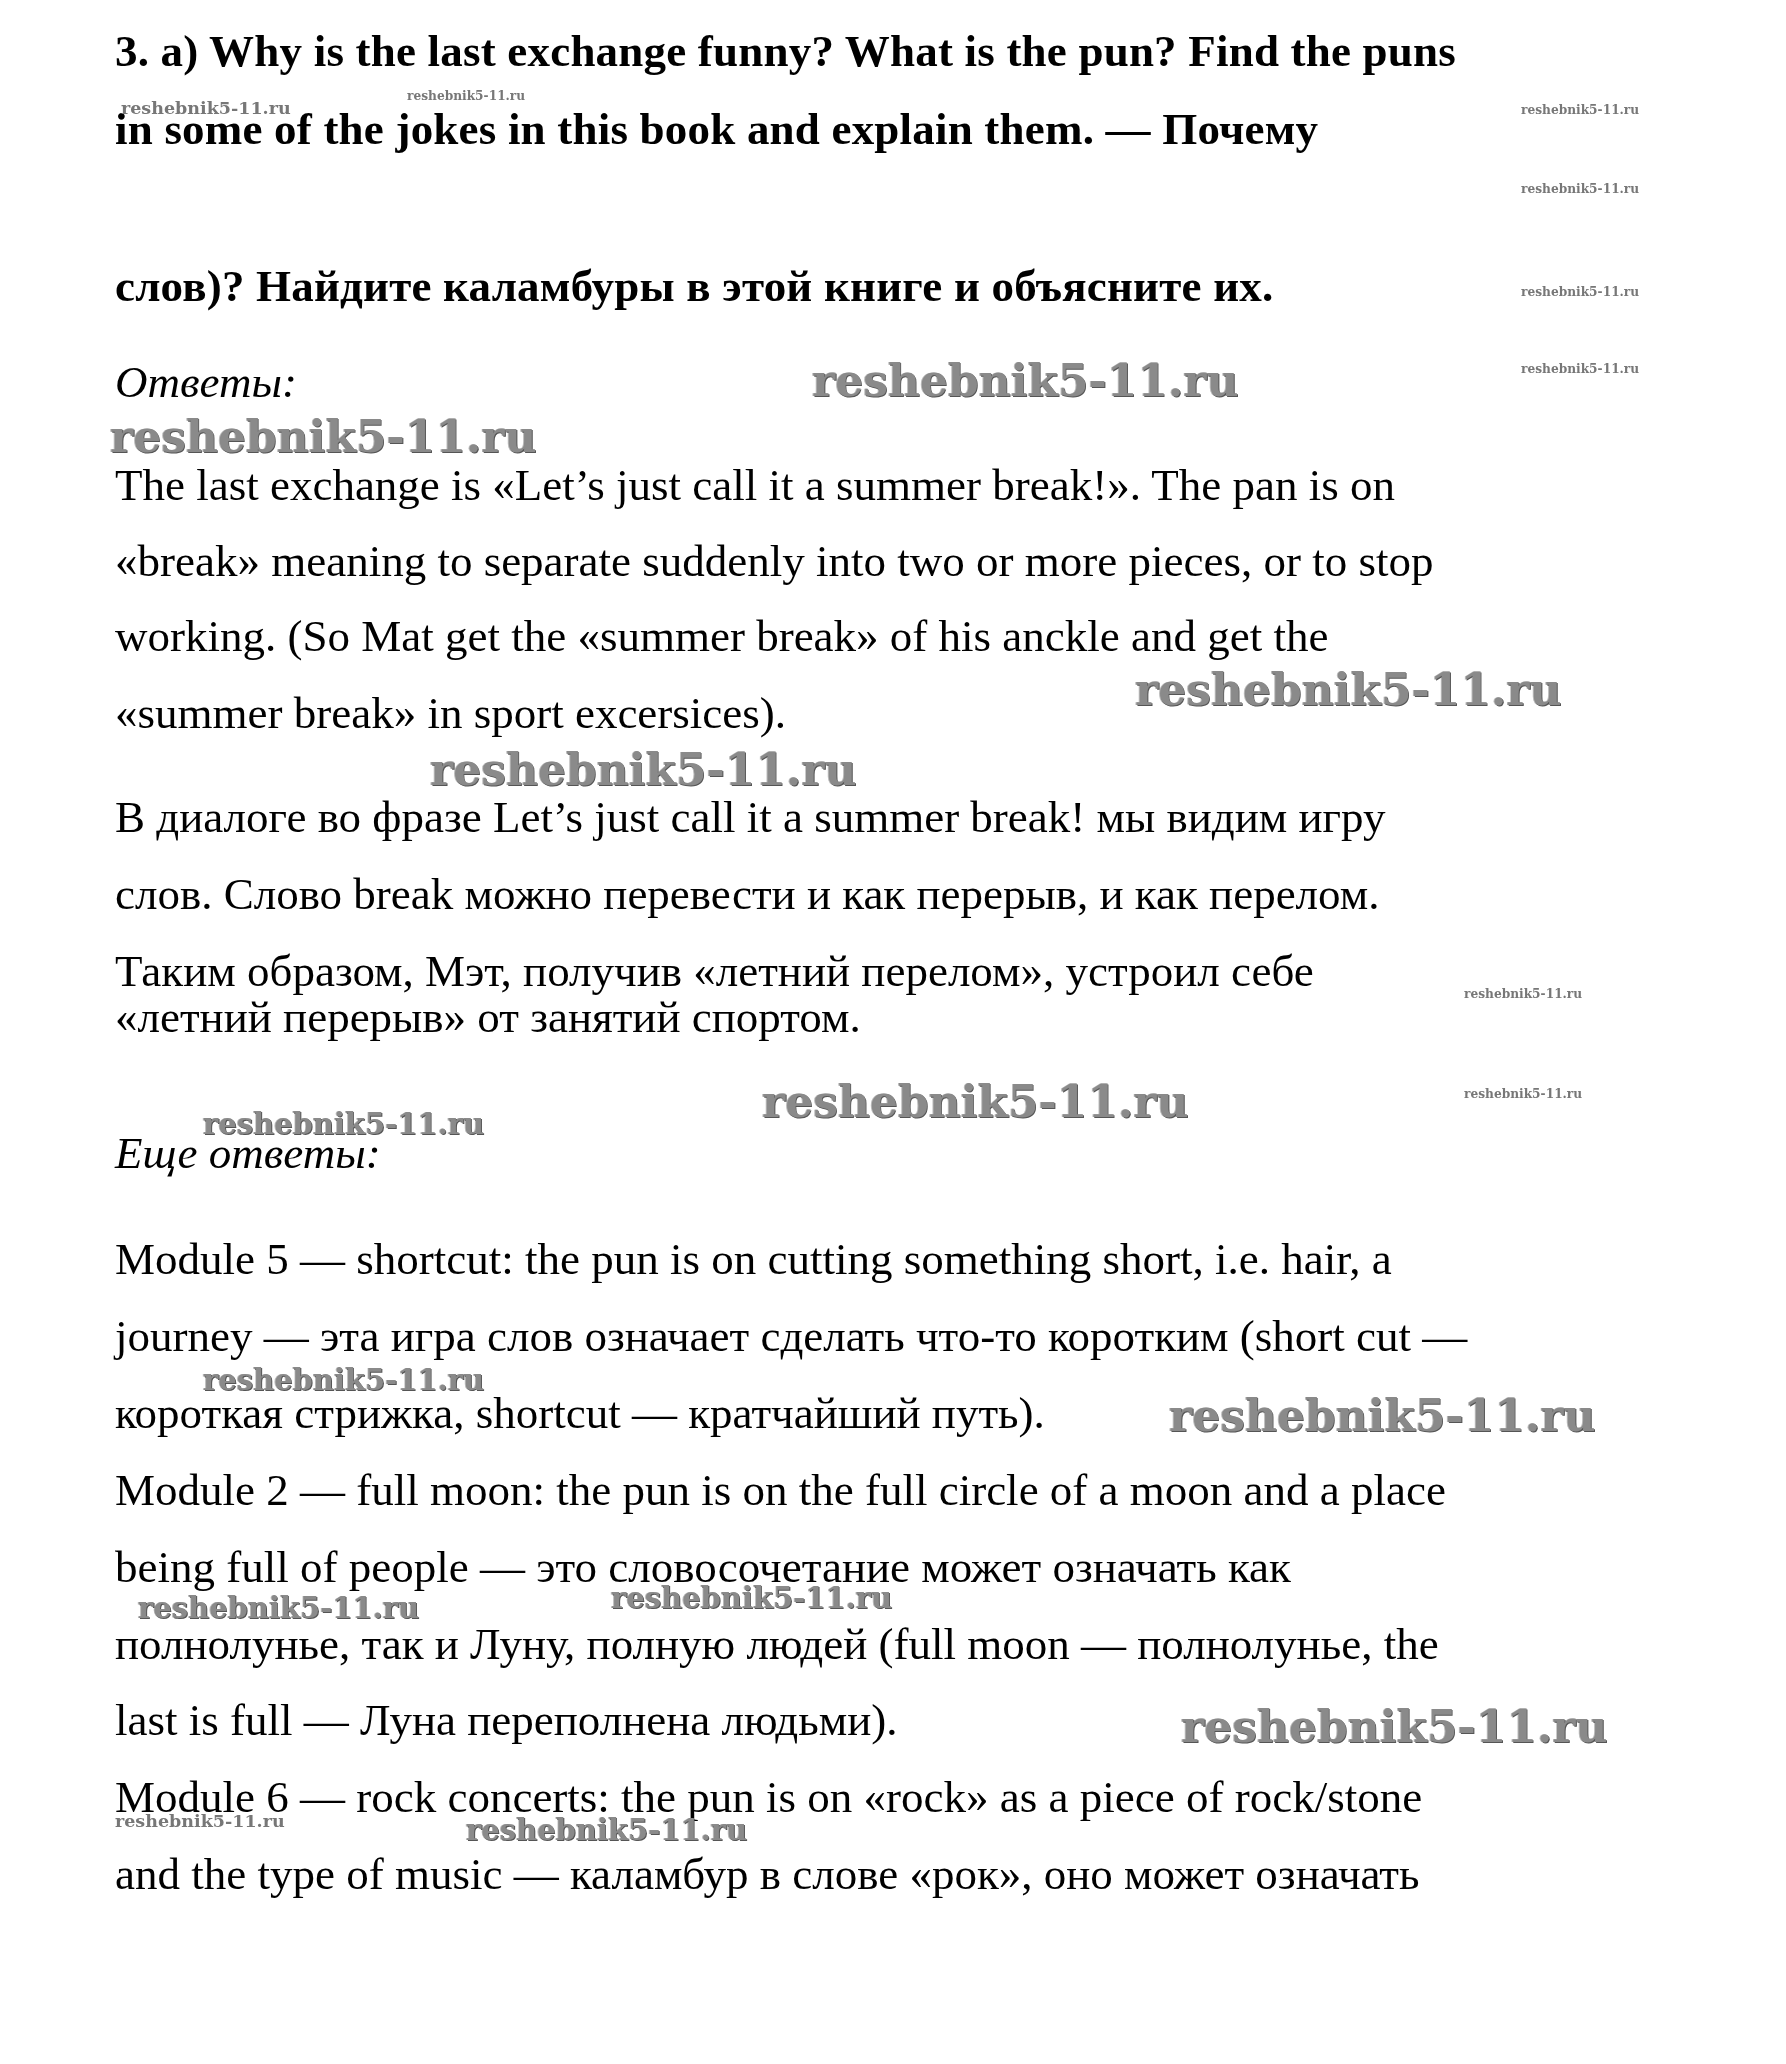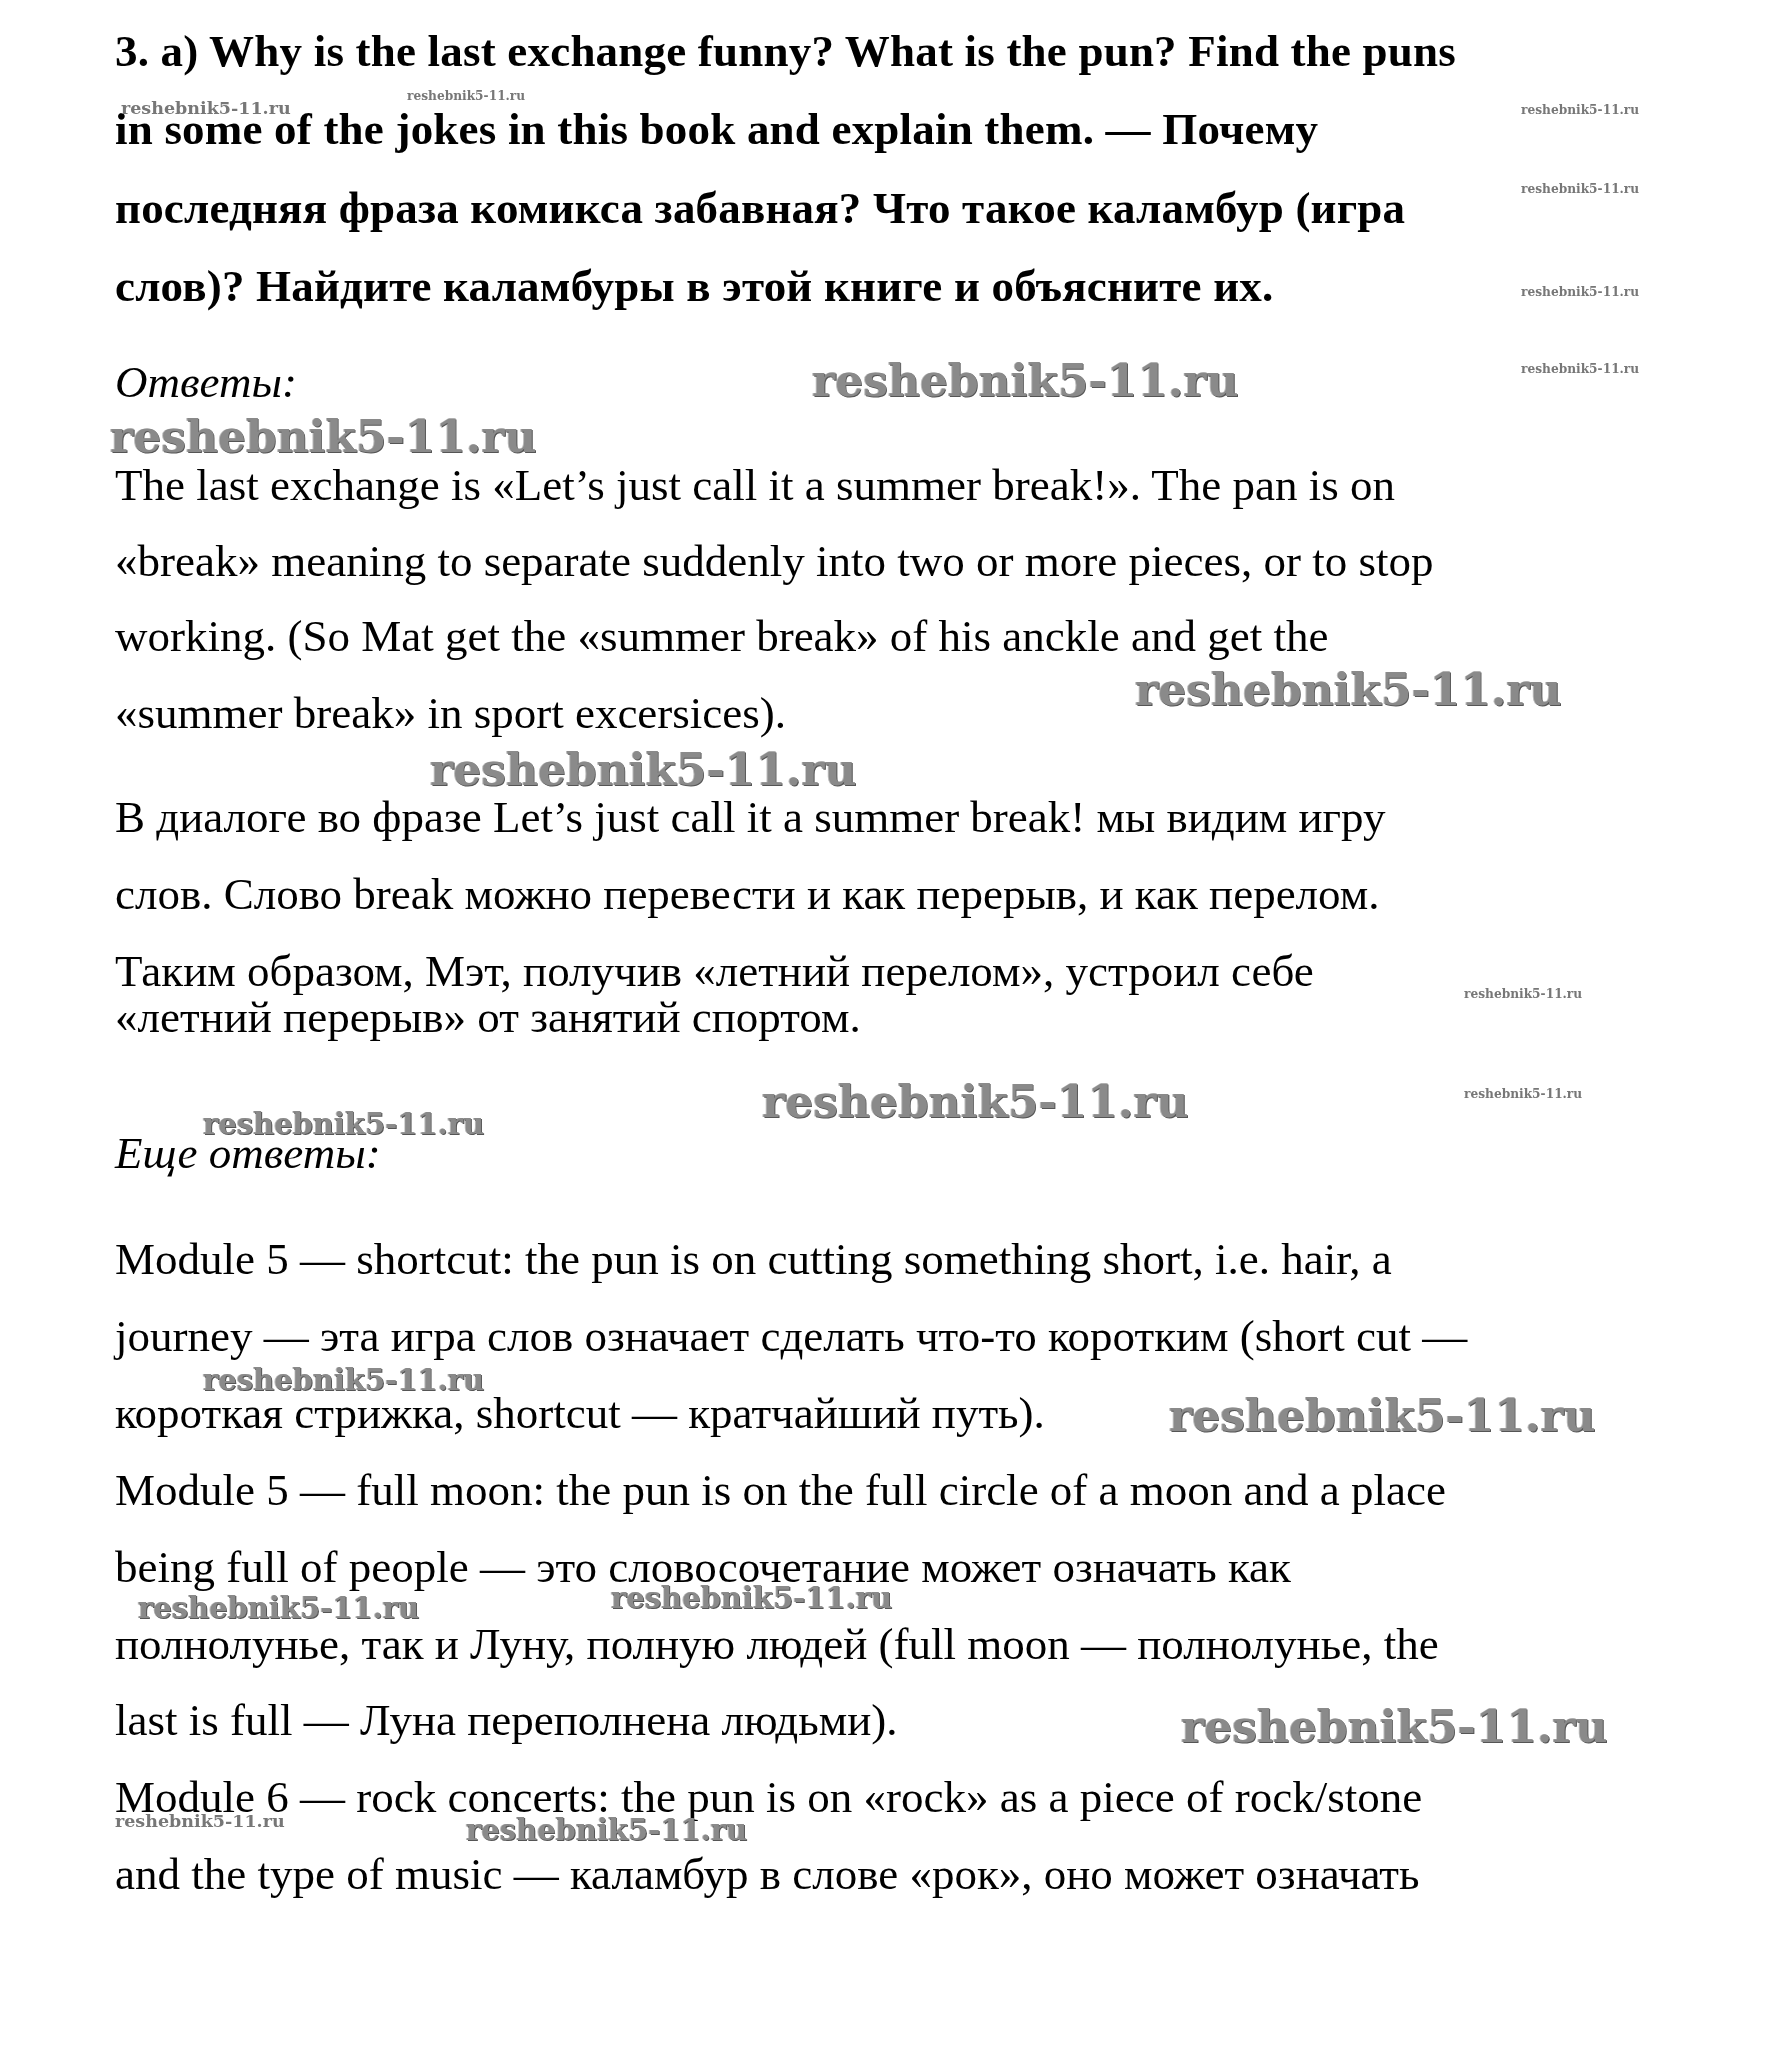--- a/index.html
+++ b/index.html
@@ -16,41 +16,40 @@
   .wm.mid { font-size: 29px; }
   .wm.small { font-size: 12.2px; color: #777; text-shadow: none; }
 </style>
 </head>
 <body>
 
 <div class="page">
 
   <div class="line q" style="top:24.5px">3. a) Why is the last exchange funny? What is the pun? Find the puns</div>
   <div class="line q" style="top:103px">in some of the jokes in this book and explain them. — Почему</div>
-  <div class="line q" style="top:182px">последняя фраза комикса забавная? Что такое каламбур (игра</div>
   <div class="line q" style="top:260px">слов)? Найдите каламбуры в этой книге и объясните их.</div>
 
   <div class="line label" style="top:356px">Ответы:</div>
 
   <div class="line a" style="top:459px">The last exchange is «Let’s just call it a summer break!». The pan is on</div>
   <div class="line a" style="top:535px">«break» meaning to separate suddenly into two or more pieces, or to stop</div>
   <div class="line a" style="top:610px">working. (So Mat get the «summer break» of his anckle and get the</div>
   <div class="line a" style="top:687px">«summer break» in sport excersices).</div>
 
   <div class="line a" style="top:791px">В диалоге во фразе Let’s just call it a summer break! мы видим игру</div>
   <div class="line a" style="top:868px">слов. Слово break можно перевести и как перерыв, и как перелом.</div>
   <div class="line a" style="top:945px">Таким образом, Мэт, получив «летний перелом», устроил себе</div>
   <div class="line a" style="top:991px">«летний перерыв» от занятий спортом.</div>
 
   <div class="line label" style="top:1127px">Еще ответы:</div>
 
   <div class="line a" style="top:1233px">Module 5 — shortcut: the pun is on cutting something short, i.e. hair, a</div>
   <div class="line a" style="top:1310px">journey — эта игра слов означает сделать что-то коротким (short cut —</div>
   <div class="line a" style="top:1387px">короткая стрижка, shortcut — кратчайший путь).</div>
-  <div class="line a" style="top:1464px">Module 5 — full moon: the pun is on the full circle of a moon and a place</div>
+  <div class="line a" style="top:1464px">Module 2 — full moon: the pun is on the full circle of a moon and a place</div>
   <div class="line a" style="top:1541px">being full of people — это словосочетание может означать как</div>
   <div class="line a" style="top:1618px">полнолунье, так и Луну, полную людей (full moon — полнолунье, the</div>
   <div class="line a" style="top:1694px">last is full — Луна переполнена людьми).</div>
   <div class="line a" style="top:1771px">Module 6 — rock concerts: the pun is on «rock» as a piece of rock/stone</div>
   <div class="line a" style="top:1848px">and the type of music — каламбур в слове «рок», оно может означать</div>
 
   <div class="wm small" style="left:121px; top:98px; font-size:17.5px;">reshebnik5-11.ru</div>
   <div class="wm small" style="left:407px; top:89px;">reshebnik5-11.ru</div>
   <div class="wm small" style="left:1521px; top:103px;">reshebnik5-11.ru</div>
   <div class="wm small" style="left:1521px; top:182px;">reshebnik5-11.ru</div>

